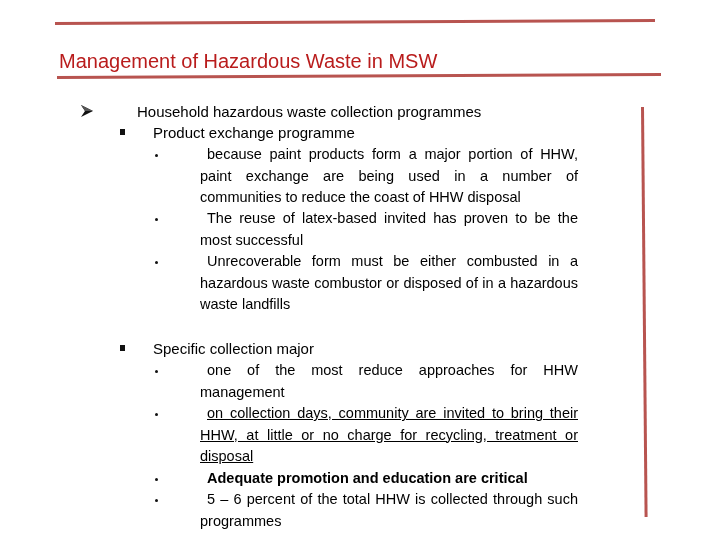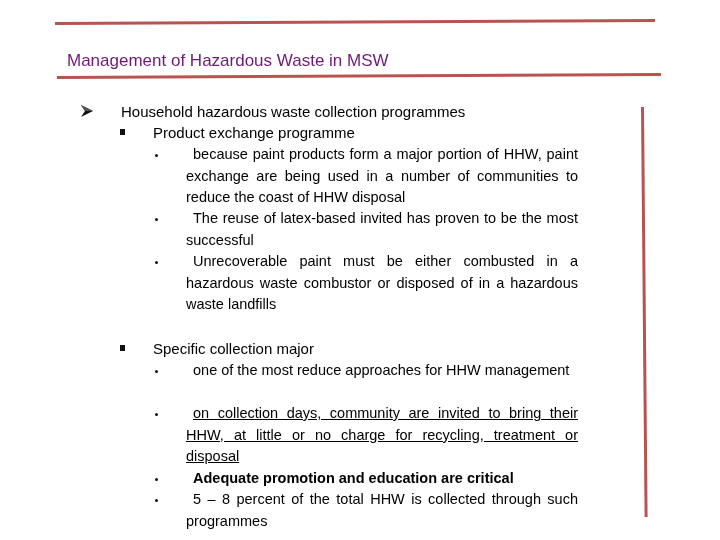--- a/index.html
+++ b/index.html
@@ -7,35 +7,35 @@
     width:720px; height:540px; position:relative; overflow:hidden;
     background:#ffffff; color:#000;
     font-family:"Liberation Sans", "DejaVu Sans", sans-serif;
   }
   .rule { position:absolute; background:#b85450; height:3px; }
   .rule-top { left:55px; top:22px; width:600px; transform:rotate(-0.28deg); transform-origin:left center; }
   .rule-bottom { left:57px; top:76px; width:604px; transform:rotate(-0.28deg); transform-origin:left center; }
   .rule-right { position:absolute; left:641px; top:107px; width:3px; height:410px; background:#b85450; transform:rotate(-0.5deg); transform-origin:top center; }
 
   .title {
-    position:absolute; left:67px; top:46px;
-    font-size:17px; line-height:30px; letter-spacing:0px; color:#701a75;
+    position:absolute; left:59px; top:46px;
+    font-size:20px; line-height:30px; letter-spacing:0px; color:#b91c1c;
   }
 
   .lvl1 { position:absolute; left:80px; top:101px; font-size:15px; line-height:21px; }
   .lvl1 .bul { position:absolute; left:0; top:0; width:14px; height:20px; }
-  .lvl1 .txt { position:absolute; left:41px; top:0; white-space:nowrap; }
+  .lvl1 .txt { position:absolute; left:57px; top:0; white-space:nowrap; }
 
   .lvl2 { position:absolute; font-size:15px; line-height:21px; }
   .lvl2 .bul { position:absolute; left:0; top:7px; width:5px; height:6px; background:#111; }
   .lvl2 .txt { position:absolute; left:33px; top:0; white-space:nowrap; }
 
   .lvl3 { position:absolute; left:155px; width:423px; font-size:14.5px; line-height:21.5px; }
   .lvl3 .bul { position:absolute; left:0; top:10px; width:3px; height:3px; background:#111; border-radius:50%; }
-  .lvl3 .txt { display:block; margin-left:31px; text-align:justify; text-align-last:left; }
+  .lvl3 .txt { display:block; margin-left:45px; text-align:justify; text-align-last:left; }
   .lvl3 .txt.first { text-indent:7px; }
 </style>
 </head>
 <body>
 
 <div>
   <div class="rule rule-top"></div>
   <div class="title">Management of Hazardous Waste in MSW</div>
   <div class="rule rule-bottom"></div>
   <div class="rule-right"></div>
@@ -58,21 +58,21 @@
   <div class="lvl3" style="top:144px;">
     <span class="bul"></span>
     <span class="txt first">because paint products form a major portion of HHW, paint exchange are being used in a number of communities to reduce the coast of HHW disposal</span>
   </div>
   <div class="lvl3" style="top:208px;">
     <span class="bul"></span>
     <span class="txt first">The reuse of latex-based invited has proven to be the most successful</span>
   </div>
   <div class="lvl3" style="top:251px;">
     <span class="bul"></span>
-    <span class="txt first">Unrecoverable paint must be either combusted in a hazardous waste combustor or disposed of in a hazardous waste landfills</span>
+    <span class="txt first">Unrecoverable form must be either combusted in a hazardous waste combustor or disposed of in a hazardous waste landfills</span>
   </div>
 
   <div class="lvl2" style="left:120px; top:338px;">
     <span class="bul"></span>
     <span class="txt">Specific collection major</span>
   </div>
 
   <div class="lvl3" style="top:360px;">
     <span class="bul"></span>
     <span class="txt first">one of the most reduce approaches for HHW management</span>
@@ -80,15 +80,15 @@
   <div class="lvl3" style="top:403px;text-decoration:underline;">
     <span class="bul"></span>
     <span class="txt first">on collection days, community are invited to bring their HHW, at little or no charge for recycling, treatment or disposal</span>
   </div>
   <div class="lvl3" style="top:468px;font-weight:bold;">
     <span class="bul"></span>
     <span class="txt first">Adequate promotion and education are critical</span>
   </div>
   <div class="lvl3" style="top:489px;">
     <span class="bul"></span>
-    <span class="txt first">5 – 8 percent of the total HHW is collected through such programmes</span>
+    <span class="txt first">5 – 6 percent of the total HHW is collected through such programmes</span>
   </div>
 </div>
 
 </body></html>

